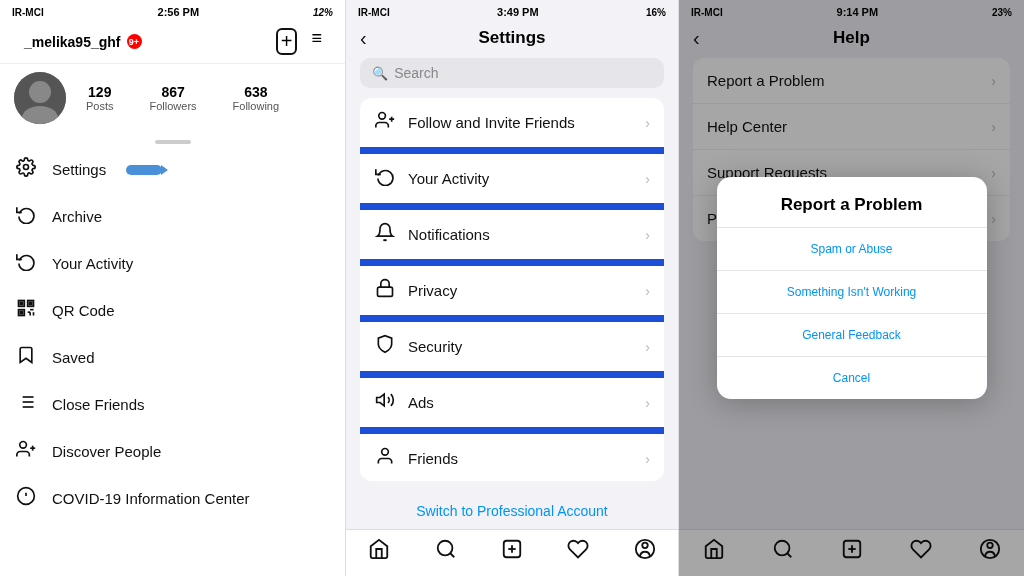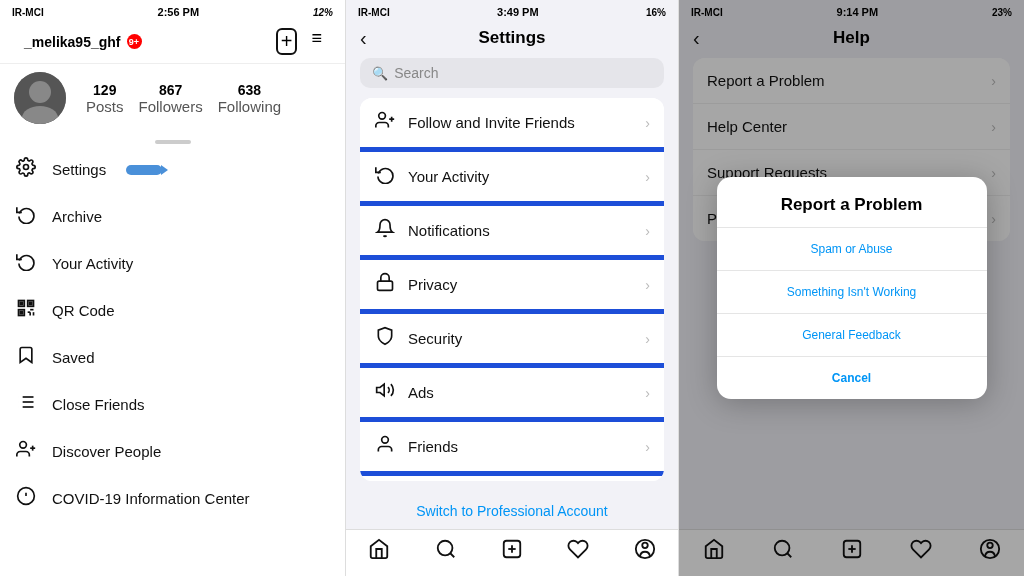--- a/index.html
+++ b/index.html
@@ -72,29 +72,29 @@
       width: 52px;
       height: 52px;
       border-radius: 50%;
       background: #888;
       overflow: hidden;
       flex-shrink: 0;
     }
     .avatar-circle svg { width: 100%; height: 100%; }
     .stats {
       display: flex;
-      gap: 15px;
+      gap: 36px;
     }
     .stat-item {
       display: flex;
       flex-direction: column;
       align-items: center;
     }
     .stat-num { font-size: 14px; font-weight: 700; }
-    .stat-label { font-size: 15px; color: #555; }
+    .stat-label { font-size: 11px; color: #555; }
 
     
     .slide-handle {
       width: 36px;
       height: 4px;
       background: #ccc;
       border-radius: 2px;
       margin: 6px auto 2px;
     }
 
@@ -204,21 +204,21 @@
       background: #fff;
       border-radius: 12px;
       margin: 0 14px 12px;
       overflow: hidden;
     }
     .settings-item {
       display: flex;
       align-items: center;
       padding: 12px 14px;
       gap: 12px;
-      border-bottom: 5px solid #1d4ed8;
+      border-bottom: 7px solid #1d4ed8;
       background: #fff;
       cursor: pointer;
     }
     .settings-item:last-child { border-bottom: none; }
     .settings-item-icon { font-size: 18px; color: #111; width: 22px; text-align: center; }
     .settings-item-label { flex: 1; font-size: 15px; color: #111; }
     .settings-item-arrow { color: #bbb; font-size: 14px; }
     .arrow-blue2 {
       display: inline-block;
       width: 36px;
@@ -345,21 +345,21 @@
     .dialog-option {
       text-align: center;
       font-size: 12px;
       color: #0095f6;
       padding: 14px 16px;
       border-bottom: 1px solid #e5e5e5;
       cursor: pointer;
     }
     .dialog-option.cancel {
       color: #0095f6;
-      font-weight: 700;
+      font-weight: 400;
     }
     .dialog-option:last-child { border-bottom: none; }
 
     .panel3-bottom-nav {
       display: flex;
       justify-content: space-around;
       align-items: center;
       padding: 8px 0 10px;
       background: #fff;
       border-top: 1px solid #ddd;

